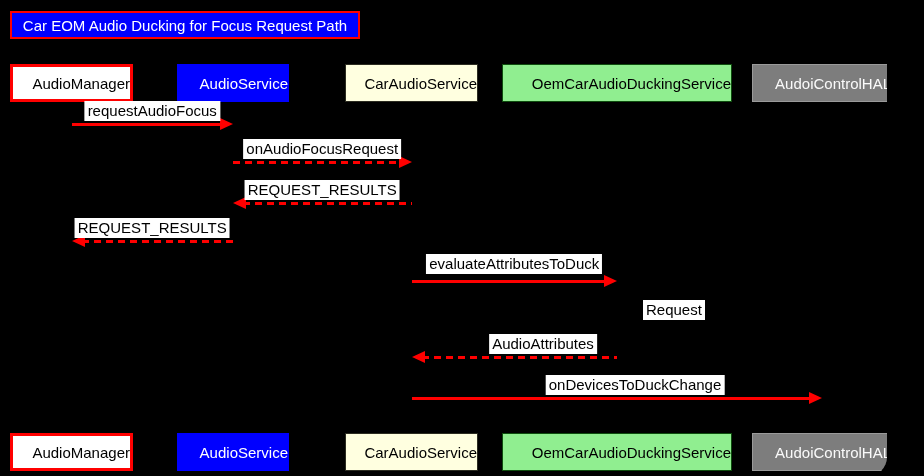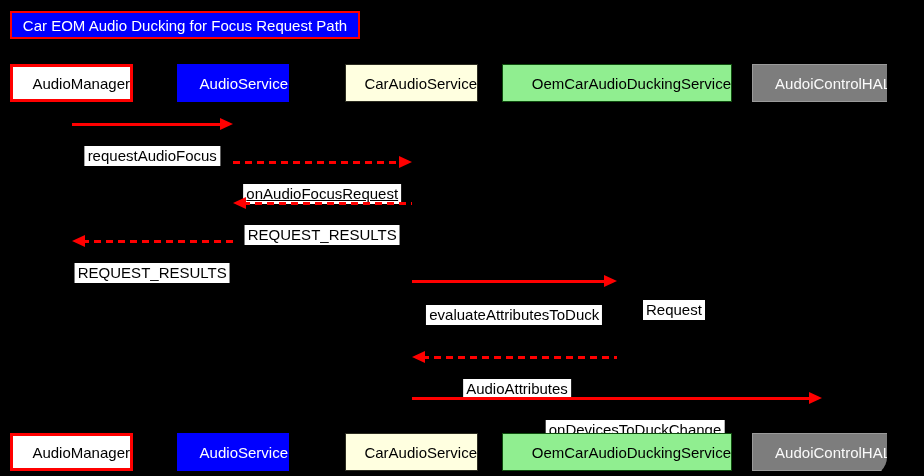--- a/index.html
+++ b/index.html
@@ -61,21 +61,21 @@
   .arrow-head.left  { border-right: 13px solid #FF0000; }
   .msg-label {
     position: absolute;
     background: #FFFFFF;
     color: #000000;
     font-size: 15px;
     line-height: 20px;
     padding: 0 3px;
     white-space: nowrap;
   }
-  .msg-label.centered { transform: translateX(-50%); margin-top: 45px; }
+  .msg-label.centered { transform: translateX(-50%); }
 </style>
 </head>
 <body>
 
 <div class="stage">
   <div class="title-box" style="background: rgb(0, 0, 255); border-color: rgb(255, 0, 0); color: rgb(255, 255, 255);">Car EOM Audio Ducking for Focus Request Path</div>
   <div id="participants-top">
       <div class="pbox" style="left: 10px; top: 48px; width: 123px; height: 38px; background: rgb(255, 255, 255); color: rgb(0, 0, 0); border: 3px solid rgb(255, 0, 0);">
         <span>AudioManager</span>
       </div>
@@ -91,34 +91,34 @@
       <div class="pbox" style="left: 752px; top: 48px; width: 140px; height: 38px; background: rgb(125, 125, 125); color: rgb(250, 250, 250); border: 1px solid rgb(154, 154, 154);">
         <span>AudoiControlHAL</span>
       </div>
     </div>
   <div id="messages-layer">
       <div class="msg-line solid" style="top: 123px; left: 71.5px; width: 151.5px;"></div>
       <div class="arrow-head right" style="top: 118px; left: 220px;"></div>
       <div class="msg-label centered" style="left: 152.25px; top: 101px;">requestAudioFocus</div>
       <div class="msg-line dashed" style="top: 161px; left: 233px; width: 168.5px;"></div>
       <div class="arrow-head right" style="top: 156px; left: 398.5px;"></div>
-      <div class="msg-label centered" style="left: 322.25px; top: 139px; text-decoration: underline;">onAudioFocusRequest</div>
+      <div class="msg-label centered" style="left: 322.25px; top: 139px;">onAudioFocusRequest</div>
       <div class="msg-line dashed" style="top: 202px; left: 243px; width: 168.5px;"></div>
       <div class="arrow-head left" style="top: 197px; left: 233px;"></div>
       <div class="msg-label centered" style="left: 322.25px; top: 180px;">REQUEST_RESULTS</div>
       <div class="msg-line dashed" style="top: 240px; left: 81.5px; width: 151.5px;"></div>
       <div class="arrow-head left" style="top: 235px; left: 71.5px;"></div>
       <div class="msg-label centered" style="left: 152.25px; top: 218px;">REQUEST_RESULTS</div>
       <div class="msg-line solid" style="top: 280px; left: 411.5px; width: 195.5px;"></div>
       <div class="arrow-head right" style="top: 275px; left: 604px;"></div>
-      <div class="msg-label centered" style="left: 514.25px; top: 260px; text-align: center;">evaluateAttributesToDuck</div>
+      <div class="msg-label centered" style="left: 514.25px; top: 254px; text-align: center;">evaluateAttributesToDuck</div>
       <div class="msg-label" style="left: 643px; top: 300px;">Request</div>
       <div class="msg-line dashed" style="top: 356px; left: 421.5px; width: 195.5px;"></div>
       <div class="arrow-head left" style="top: 351px; left: 411.5px;"></div>
-      <div class="msg-label centered" style="left: 517px; top: 334px;">AudioAttributes</div>
+      <div class="msg-label centered" style="left: 543px; top: 334px;">AudioAttributes</div>
       <div class="msg-line solid" style="top: 397px; left: 411.5px; width: 400.5px;"></div>
       <div class="arrow-head right" style="top: 392px; left: 809px;"></div>
       <div class="msg-label centered" style="left: 635px; top: 375px;">onDevicesToDuckChange</div>
     </div>
   <div id="participants-bottom">
       <div class="pbox" style="left: 10px; top: 417px; width: 123px; height: 38px; background: rgb(255, 255, 255); color: rgb(0, 0, 0); border: 3px solid rgb(255, 0, 0);">
         <span>AudioManager</span>
       </div>
       <div class="pbox" style="left: 177px; top: 417px; width: 112px; height: 38px; background: rgb(0, 0, 255); color: rgb(255, 255, 255); border: 1px solid rgb(0, 0, 255);">
         <span>AudioService</span>

